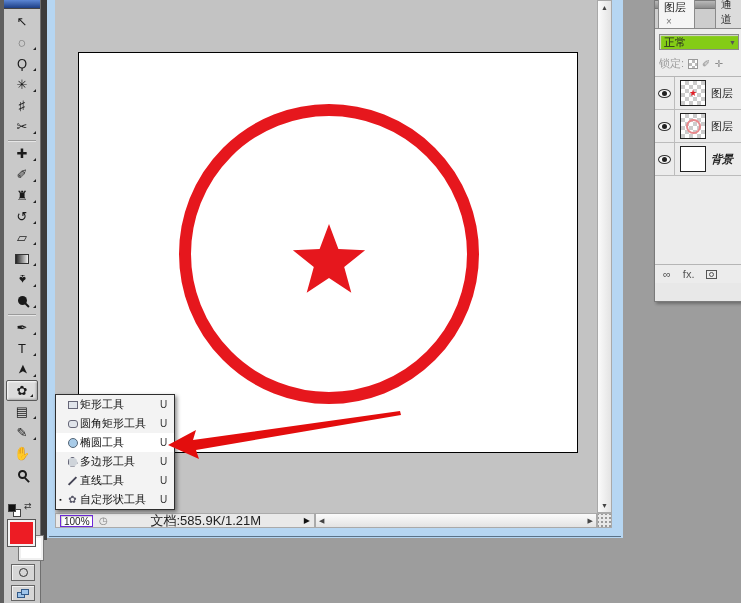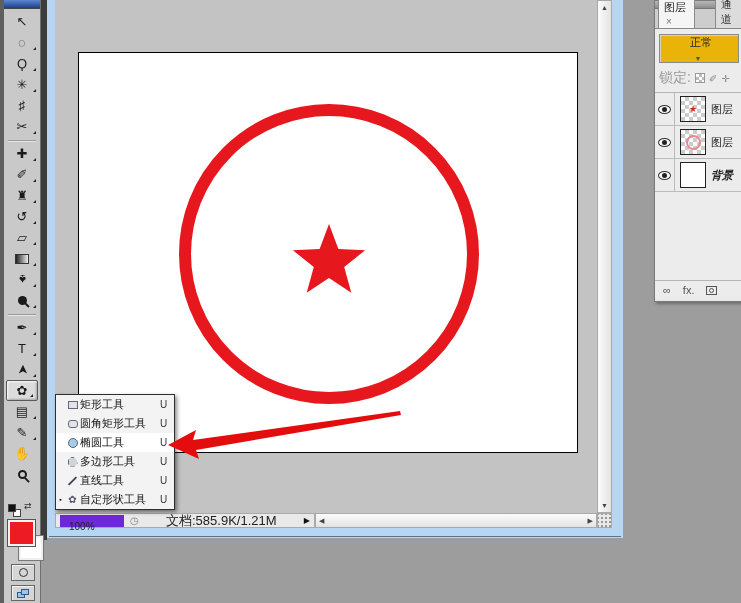--- a/index.html
+++ b/index.html
@@ -50,21 +50,21 @@
   .docwin-inner { position:absolute; left:8px; top:0; width:557px; height:528px; background:#c3c3c3; }
   .doc-area { position:absolute; left:0; top:0; width:542px; height:513px; background:#c3c3c3; overflow:hidden; }
   .canvas { position:absolute; left:23px; top:52px; width:500px; height:401px; background:#ffffff; border:1px solid #000; }
   .canvas svg { display:block; }
 
   
   .vscroll { position:absolute; left:542px; top:0; width:15px; height:513px; background:linear-gradient(90deg,#fbfbfb,#e3e3e3); border:1px solid #a9a9a9; display:flex; flex-direction:column; justify-content:space-between; align-items:center; }
   .scroll-arrow { font-size:7px; color:#444; padding:3px 0; cursor:pointer; }
   .bottom-row { position:absolute; left:0; top:513px; width:557px; height:15px; display:flex; }
   .statusbar { width:260px; height:15px; background:#e9e9e9; border:1px solid #aaa; display:flex; align-items:center; }
-  .zoom-box { margin-left:4px; width:64px; height:12px; background:#fff; border:6px solid #6d28d9; box-shadow:inset 1px 1px 1px #ccc; font-size:10px; padding-left:3px; line-height:11px; }
+  .zoom-box { margin-left:4px; width:33px; height:12px; background:#fff; border:1px solid #6d28d9; box-shadow:inset 1px 1px 1px #ccc; font-size:10px; padding-left:3px; line-height:11px; }
   .status-ico { margin-left:6px; font-size:10px; color:#888; }
   .doc-info { flex:1; text-align:center; font-size:13px; color:#222; }
   .status-pop { font-size:8px; color:#111; padding-right:4px; cursor:pointer; }
   .hscroll { width:282px; height:15px; background:linear-gradient(#fbfbfb,#e3e3e3); border:1px solid #a9a9a9; display:flex; align-items:center; justify-content:space-between; }
   .hscroll .scroll-arrow { padding:0 3px; }
   .resize-grip { width:15px; height:15px; background:#e9e9e9; border:1px solid #aaa;
     background-image:radial-gradient(#999 1px, transparent 1.2px); background-size:4px 4px; background-position:2px 2px; cursor:nwse-resize; }
 
   
   .flyout { position:absolute; left:55px; top:394px; width:120px; background:#f3f3f3; border:1px solid #2e2e2e; box-shadow:2px 2px 4px rgba(0,0,0,.45); z-index:40; }
@@ -87,25 +87,25 @@
   
   .layers-panel { position:absolute; left:654px; top:0; width:92px; height:302px; background:#e8e8e8; border:1px solid #7a7a7a; box-shadow:2px 2px 3px rgba(0,0,0,.3); }
   .panel-titlebar { height:8px; background:linear-gradient(#b9b9b9,#8d8d8d); border-bottom:1px solid #777; }
   .panel-tabs { height:20px; background:#cdcdcd; display:flex; align-items:flex-end; padding-left:3px; border-bottom:1px solid #8a8a8a; }
   .tab { border:1px solid #8a8a8a; border-bottom:none; border-radius:3px 3px 0 0; padding:2px 5px 1px 5px; font-size:11px; cursor:pointer; }
   .tab.active { background:#f5f5f5; }
   .tab.inactive { background:#dcdcdc; margin-left:20px; color:#333; }
   .tab .tab-close { color:#777; font-size:10px; margin-left:2px; }
   .panel-body { background:#ececec; }
   .blend-row { padding:5px 0 4px 4px; display:flex; align-items:center; }
-  .blend-combo { width:80px; height:29px; background:#eab308; border:1px solid #8a8a8a; box-shadow:inset 1px 1px 1px #d5d5d5; display:flex; align-items:center; justify-content:space-between; cursor:pointer;flex-direction:column; }
+  .blend-combo { width:80px; height:16px; background:#84cc16; border:1px solid #8a8a8a; box-shadow:inset 1px 1px 1px #d5d5d5; display:flex; align-items:center; justify-content:space-between; cursor:pointer; }
   .blend-combo .val { padding-left:4px; font-size:11px; }
   .blend-combo .dd { font-size:7px; color:#555; padding-right:2px; }
   .lock-row { display:flex; align-items:center; gap:4px; padding:2px 0 5px 4px; border-bottom:1px solid #b5b5b5; color:#9a9a9a; }
-  .lock-label { font-size:14px; }
+  .lock-label { font-size:11px; }
   .lock-ico { font-size:10px; color:#8a8a8a; }
   .mini-checker { width:10px; height:10px; border:1px solid #999;
     background-image:linear-gradient(45deg,#bbb 25%,transparent 25%,transparent 75%,#bbb 75%),linear-gradient(45deg,#bbb 25%,#fff 25%,#fff 75%,#bbb 75%);
     background-size:6px 6px; background-position:0 0,3px 3px; }
   .layer-row { height:33px; display:flex; align-items:center; border-bottom:1px solid #bcbcbc; cursor:pointer; }
   .eye-cell { width:20px; height:33px; border-right:1px solid #bcbcbc; display:flex; align-items:center; justify-content:center; cursor:pointer; }
   .eye { width:13px; height:9px; border:1px solid #333; border-radius:50%; position:relative; background:#f8f8f8; }
   .eye::after { content:""; position:absolute; left:3px; top:1.5px; width:5px; height:5px; border-radius:50%; background:#222; }
   .thumb { width:26px; height:26px; border:1px solid #222; margin-left:5px; background:#fff; display:flex; align-items:center; justify-content:center; }
   .thumb.checker { background-image:linear-gradient(45deg,#ccc 25%,transparent 25%,transparent 75%,#ccc 75%),linear-gradient(45deg,#ccc 25%,#fff 25%,#fff 75%,#ccc 75%);

